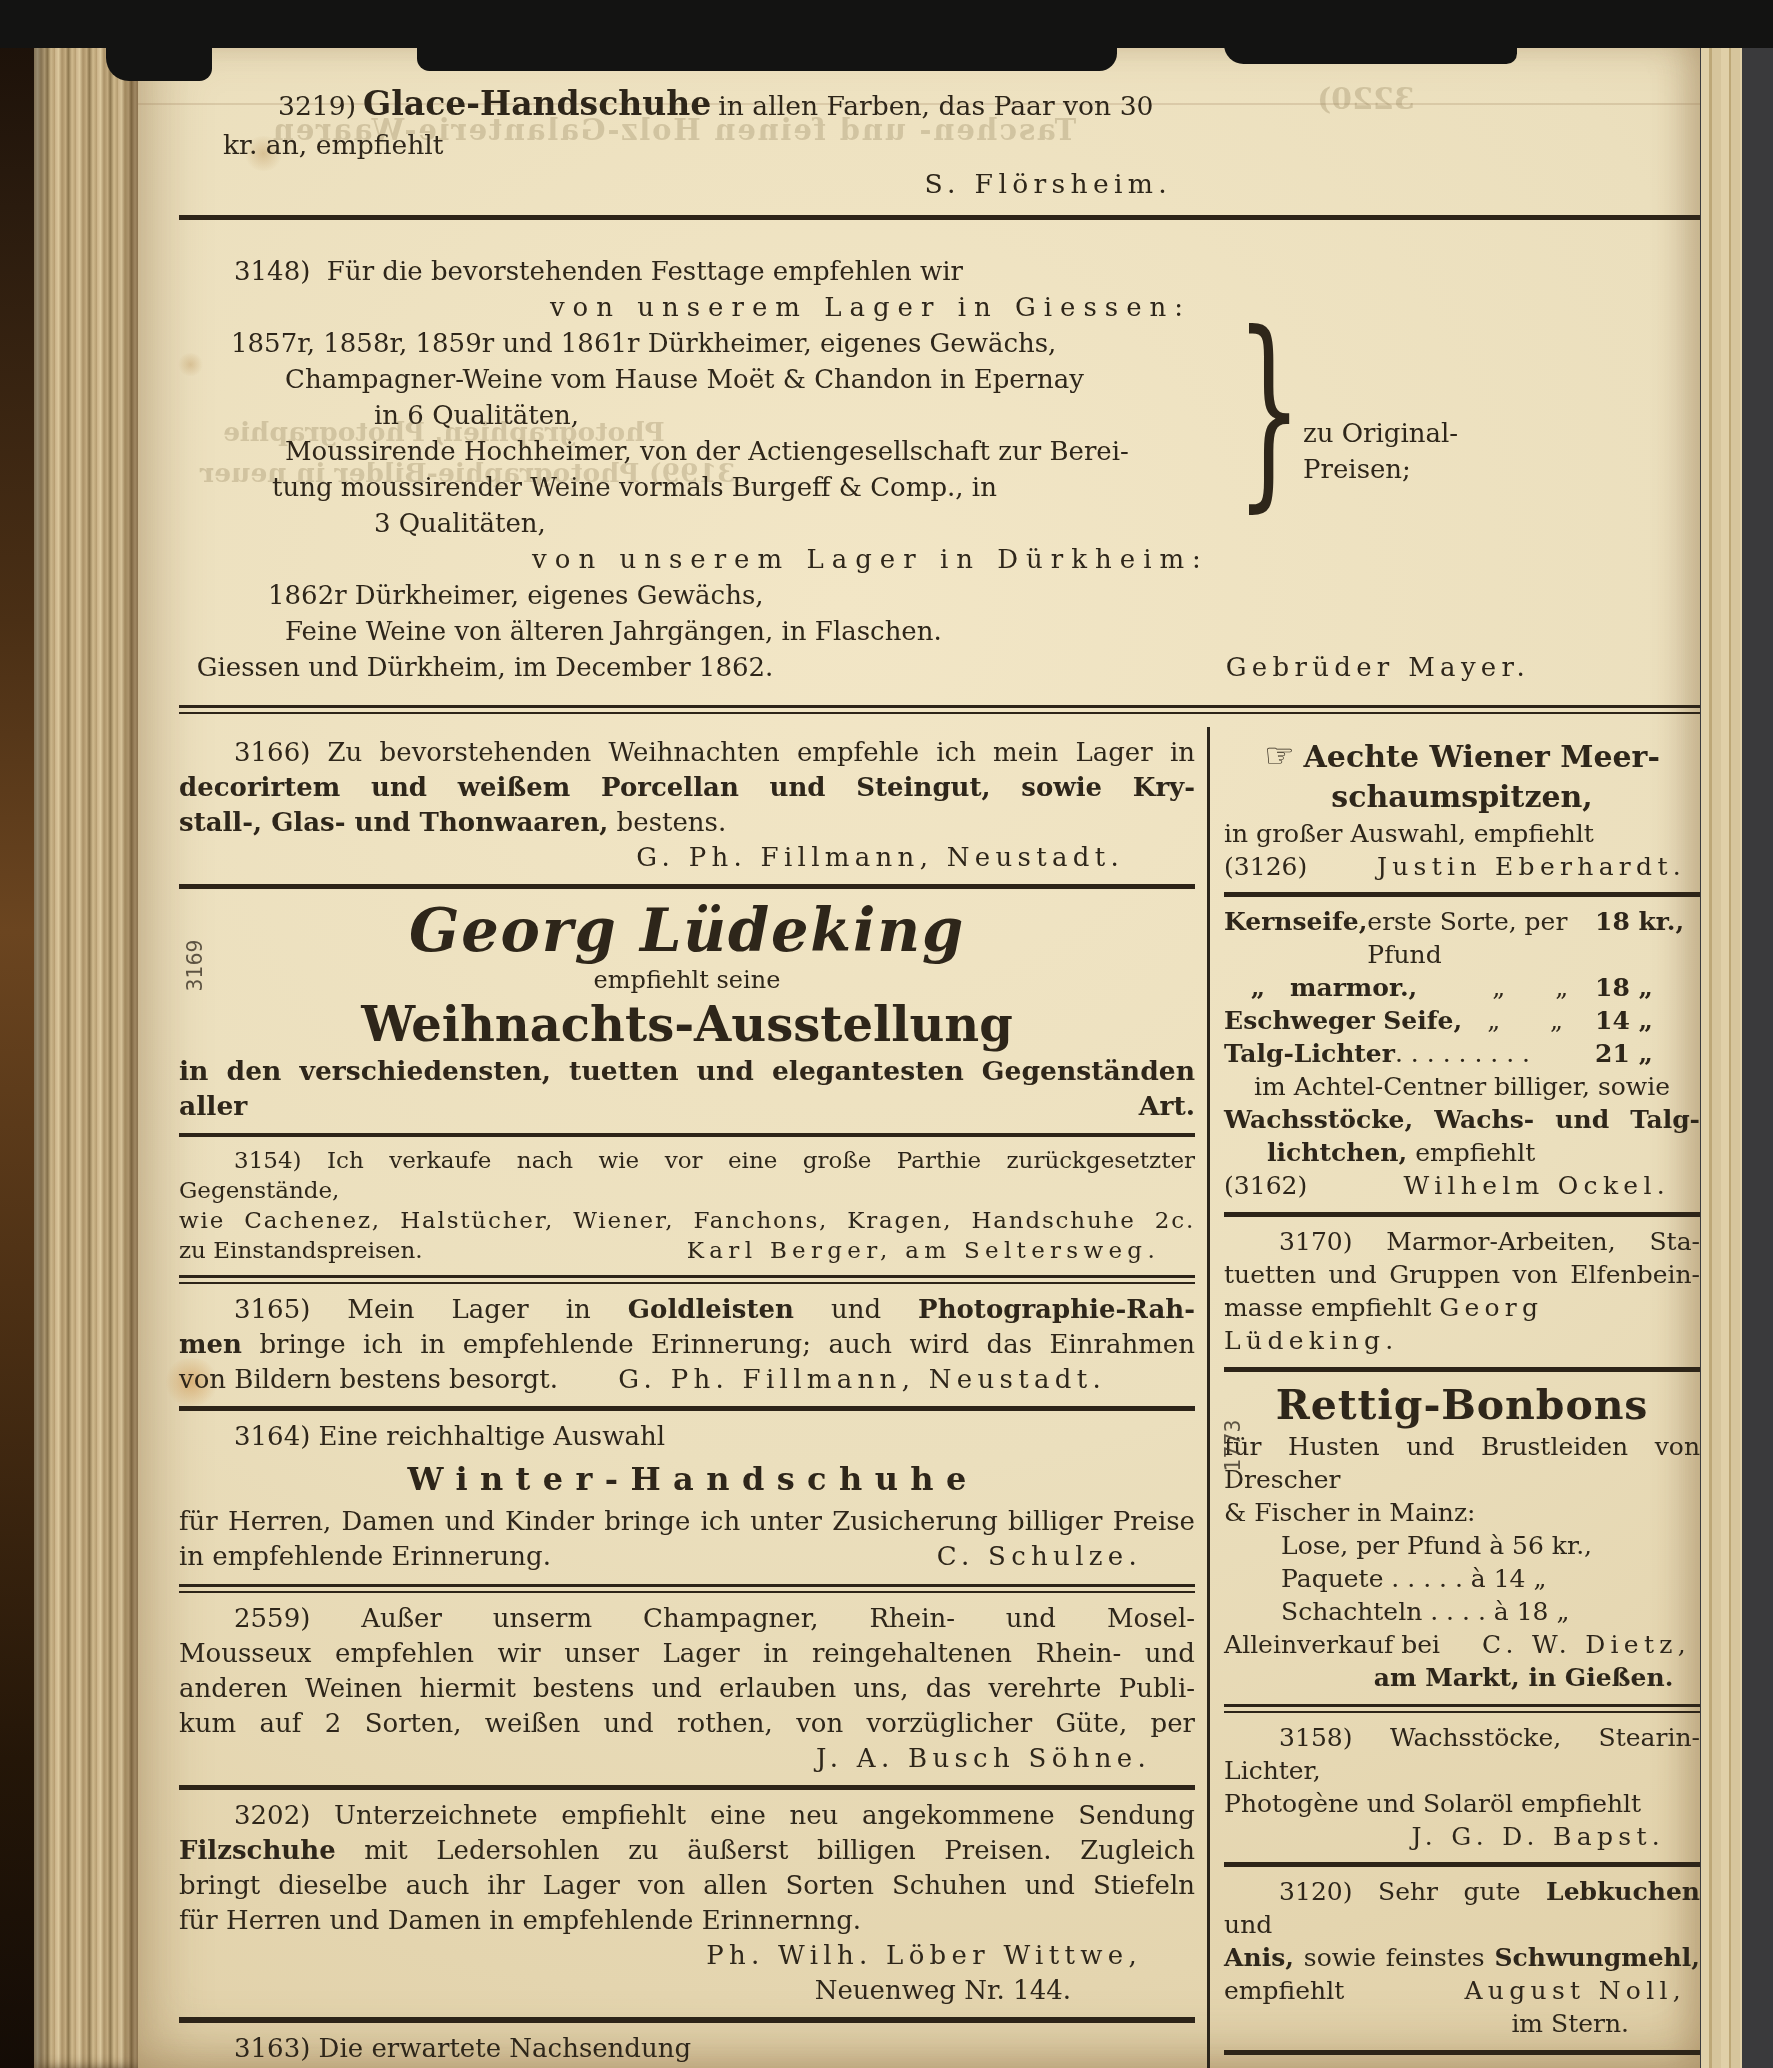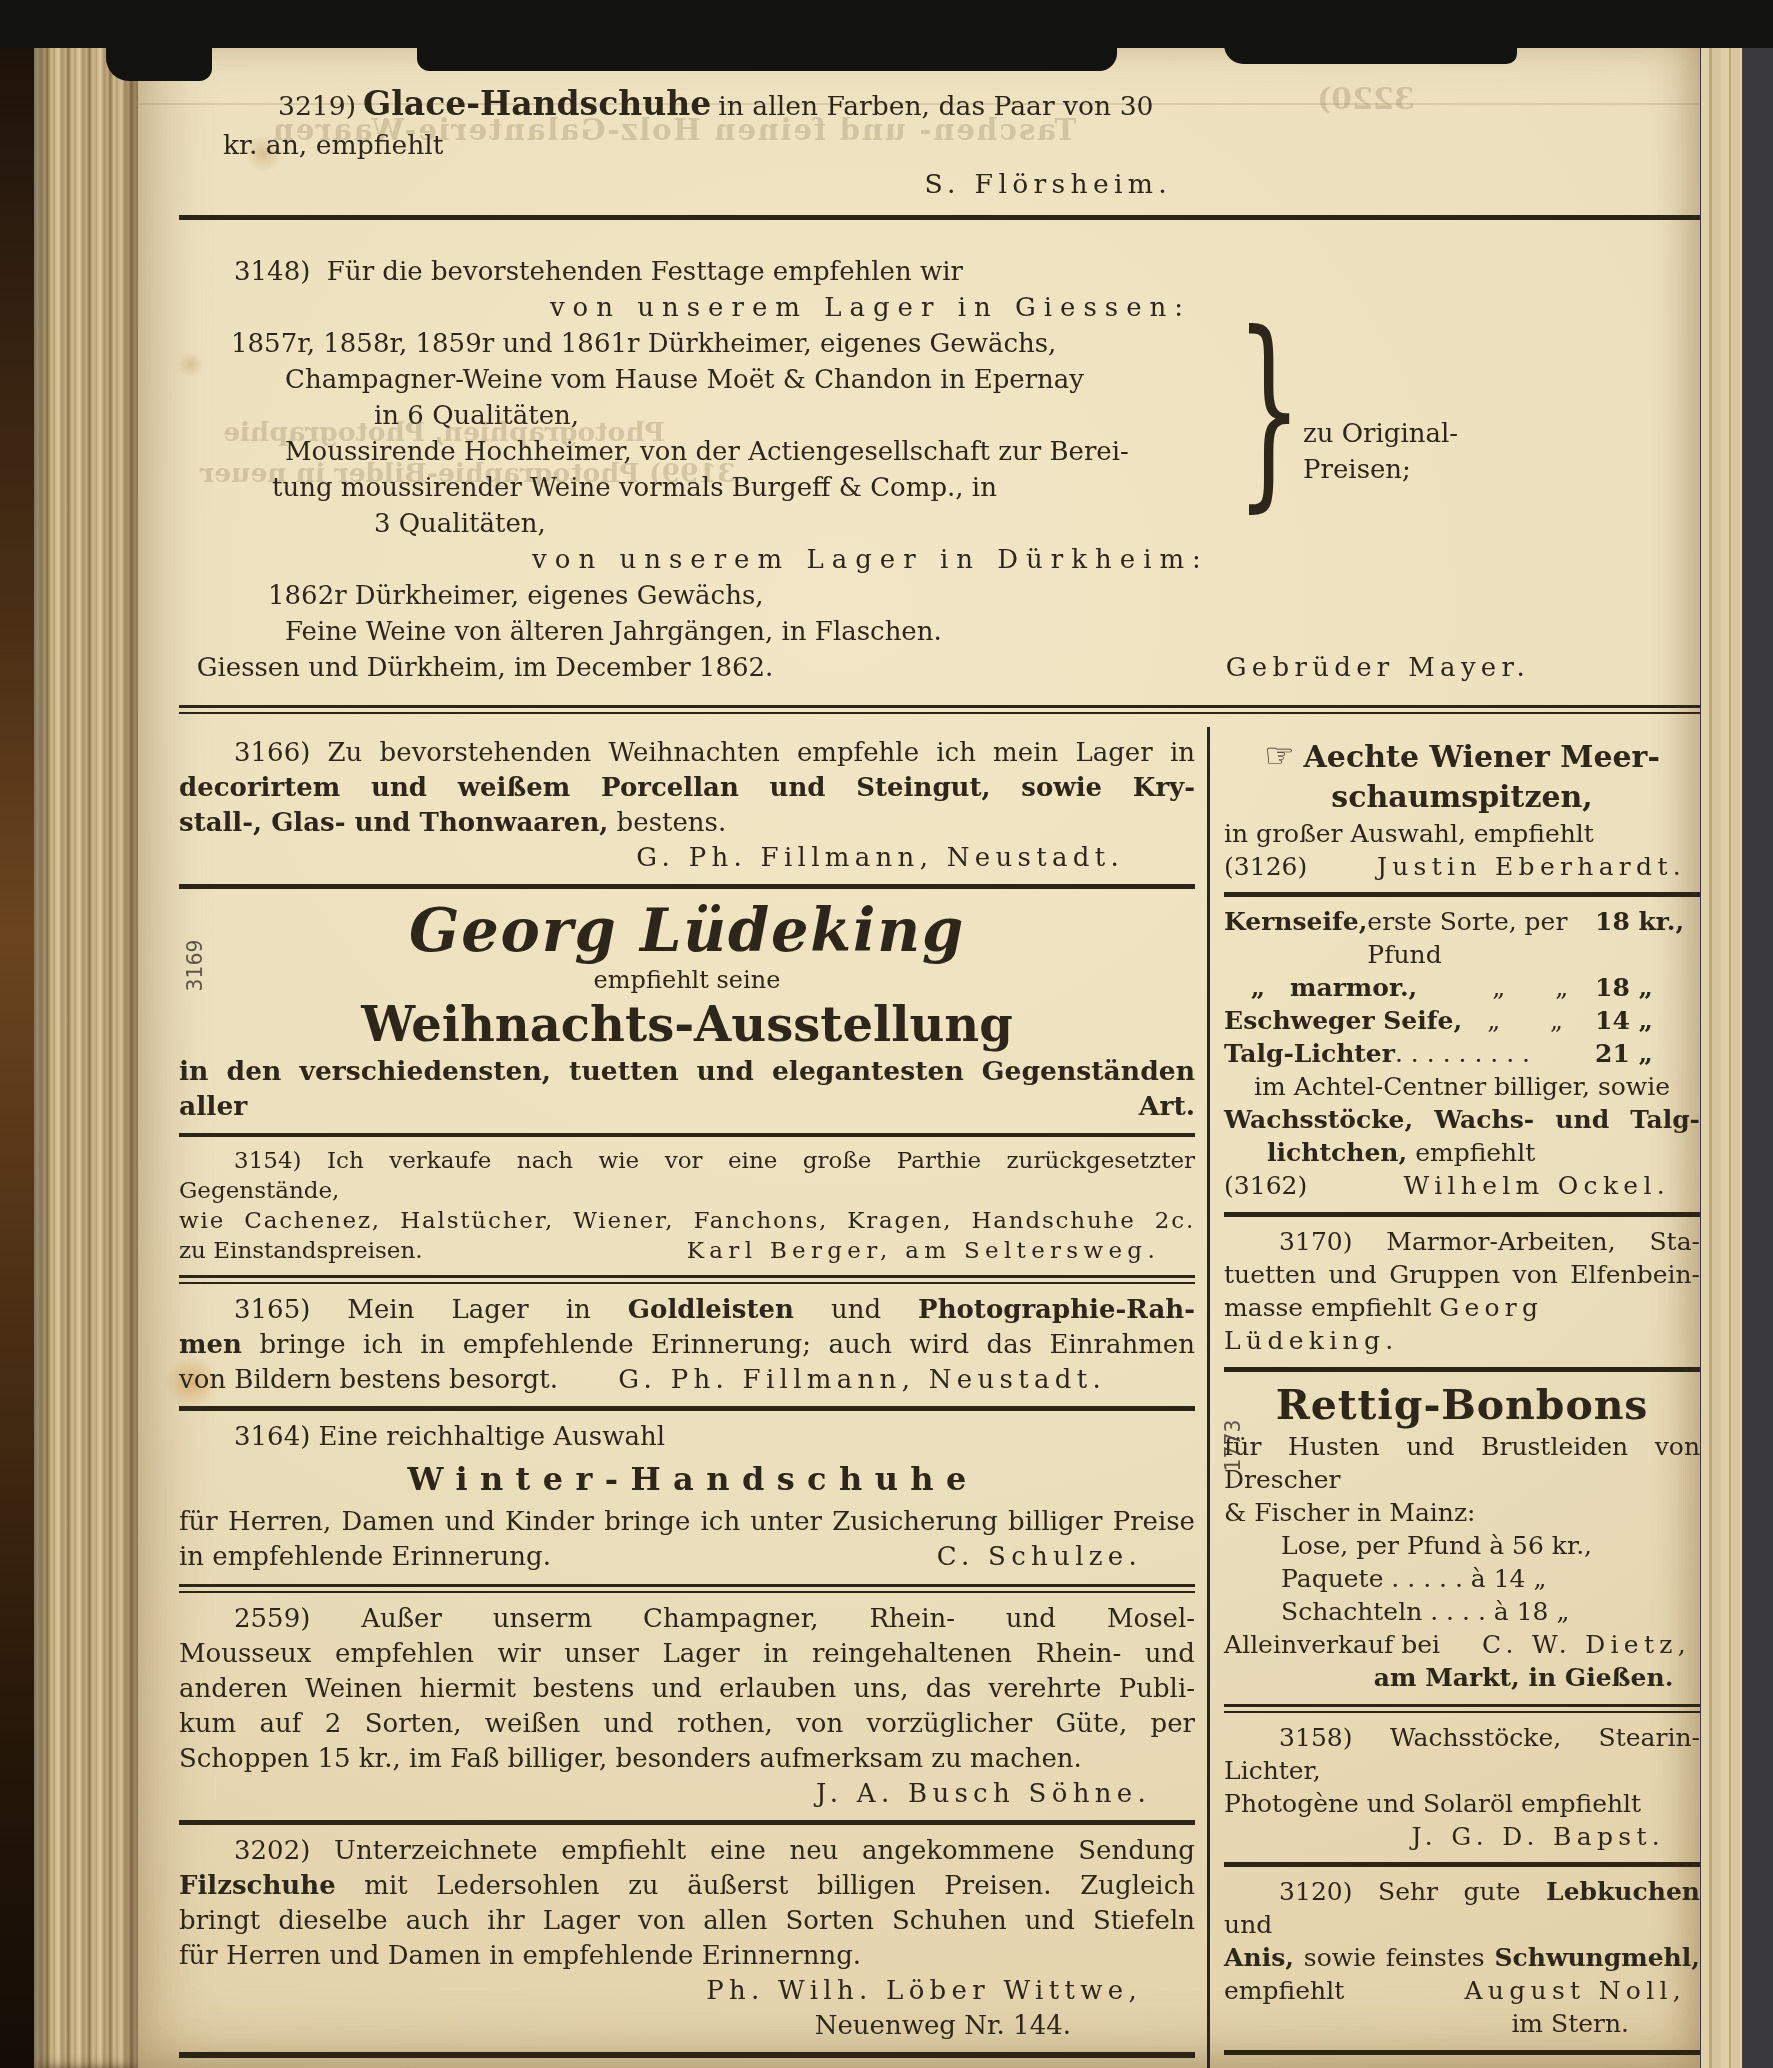--- a/index.html
+++ b/index.html
@@ -165,21 +165,20 @@
               <span class="sp">C. Schulze.</span>
             </span>
           </div>
           <div class="rld"></div>
 
           <div class="ad">
             <span class="ln ind jst">2559) Außer unserm Champagner, Rhein- und Mosel-</span>
             <span class="ln jst">Mousseux empfehlen wir unser Lager in reingehaltenen Rhein- und</span>
             <span class="ln jst">anderen Weinen hiermit bestens und erlauben uns, das verehrte Publi-</span>
             <span class="ln jst">kum auf 2 Sorten, weißen und rothen, von vorzüglicher Güte, per</span>
-            <span class="ln">Schoppen 15 kr., im Faß billiger, besonders aufmerksam zu machen.</span>
             <span class="ln rgt sp" style="padding-right:44px">J. A. Busch Söhne.</span>
           </div>
           <div class="rl"></div>
 
           <div class="ad">
             <span class="ln ind jst">3202) Unterzeichnete empfiehlt eine neu angekommene Sendung</span>
             <span class="ln jst"><span class="b">Filzschuhe</span><span> mit Ledersohlen zu äußerst billigen Preisen. Zugleich</span></span>
             <span class="ln jst">bringt dieselbe auch ihr Lager von allen Sorten Schuhen und Stiefeln</span>
             <span class="ln">für Herren und Damen in empfehlende Erinnernng.</span>
             <span class="ln rgt sp" style="padding-right:53px">Ph. Wilh. Löber Wittwe,</span>

